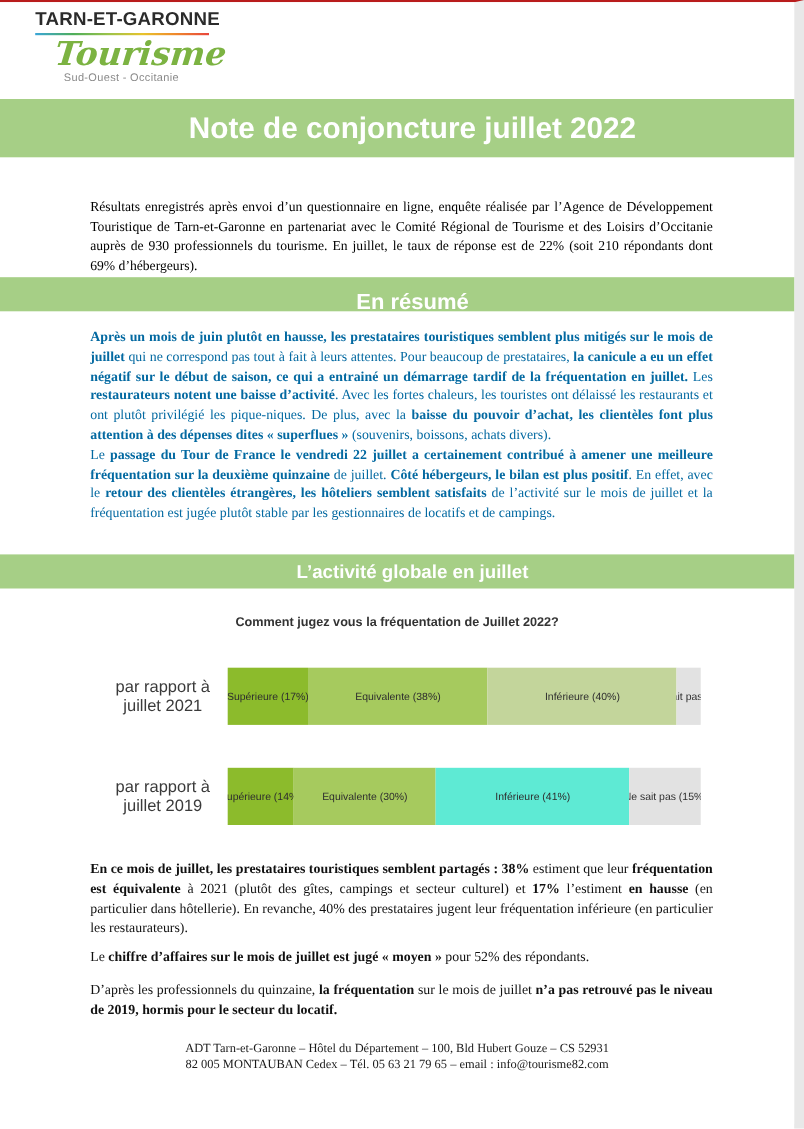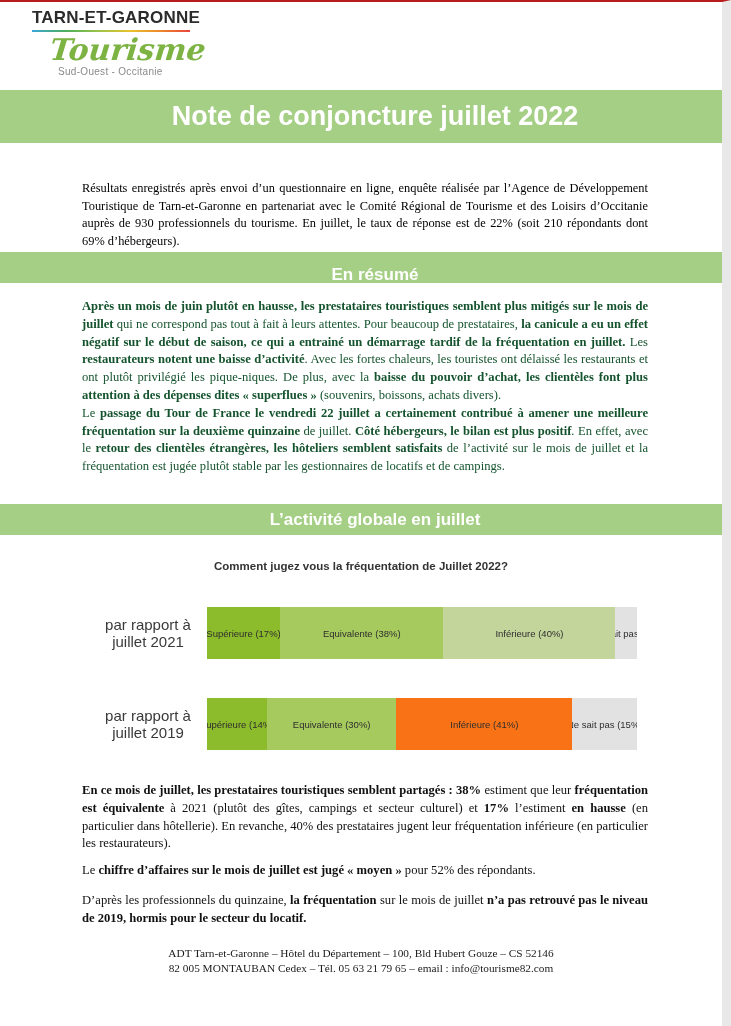--- a/index.html
+++ b/index.html
@@ -103,21 +103,21 @@
   #banner-main {
     top: 88px;
     height: 53px;
   }
   #banner-main .banner-title { font-size: 27px; }
 
   #banner-resume {
     top: 250px;
     height: 31px;
   }
-  #banner-resume .banner-title { font-size: 17px; margin-top: 15px; }
+  #banner-resume .banner-title { font-size: 20px; margin-top: 15px; }
 
   #banner-activite {
     top: 502px;
     height: 31px;
   }
   #banner-activite .banner-title { font-size: 17px; }
 
   
   .intro-para {
     position: absolute;
@@ -132,21 +132,21 @@
     margin-top: 20px;
   }
   .resume-body {
     position: absolute;
     left: 82px;
     top: 296px;
     width: 566px;
     font-family: "Liberation Serif", serif;
     font-size: 12.6px;
     line-height: 17.8px;
-    color: #14532d;
+    color: #0369a1;
     text-align: justify;
   }
   .resume-body p { margin: 0; }
   .resume-body b { font-weight: bold; }
 
   .post-chart {
     position: absolute;
     left: 82px;
     width: 566px;
     font-family: "Liberation Serif", serif;
@@ -280,29 +280,29 @@
             <div class="seg" style="width: 40%; background: rgb(195, 213, 155);">Inférieure (40%)</div>
             <div class="seg" style="width: 5%; background: rgb(226, 226, 226);">Ne sait pas (5%)</div>
           </div>
     </div>
 
     <div class="bar-row" id="bar-row-2019">
       <div class="bar-label">par rapport à juillet 2019</div>
       <div class="bar-track">
             <div class="seg" style="width: 14%; background: rgb(140, 187, 44);">Supérieure (14%)</div>
             <div class="seg" style="width: 30%; background: rgb(166, 202, 94);">Equivalente (30%)</div>
-            <div class="seg" style="width: 41%; background: #f97316;">Inférieure (41%)</div>
+            <div class="seg" style="width: 41%; background: #5eead4;">Inférieure (41%)</div>
             <div class="seg" style="width: 15%; background: rgb(226, 226, 226);">Ne sait pas (15%)</div>
           </div>
     </div>
   </div>
 
   <div class="post-chart" id="para-partages"><b>En ce mois de juillet, les prestataires touristiques semblent partagés : 38%</b><span> estiment que leur </span><b>fréquentation est équivalente</b><span> à 2021 (plutôt des gîtes, campings et secteur culturel) et </span><b>17%</b><span> l’estiment </span><b>en hausse</b><span> (en particulier dans hôtellerie). En revanche, 40% des prestataires jugent leur fréquentation inférieure (en particulier les restaurateurs).</span></div>
   <div class="post-chart" id="para-ca"><span>Le </span><b>chiffre d’affaires sur le mois de juillet est jugé « moyen »</b><span> pour 52% des répondants.</span></div>
   <div class="post-chart" id="para-2019"><span>D’après les professionnels du quinzaine, </span><b>la fréquentation</b><span> sur le mois de juillet </span><b>n’a pas retrouvé pas le niveau de 2019, hormis pour le secteur du locatif.</b></div>
 
   <div class="footer">
-    <div>ADT Tarn-et-Garonne – Hôtel du Département – 100, Bld Hubert Gouze – CS 52146</div>
+    <div>ADT Tarn-et-Garonne – Hôtel du Département – 100, Bld Hubert Gouze – CS 52931</div>
     <div>82 005 MONTAUBAN Cedex – Tél. 05 63 21 79 65 – email : info@tourisme82.com</div>
   </div>
 
 </div>
 </div>
 
 </body></html>

